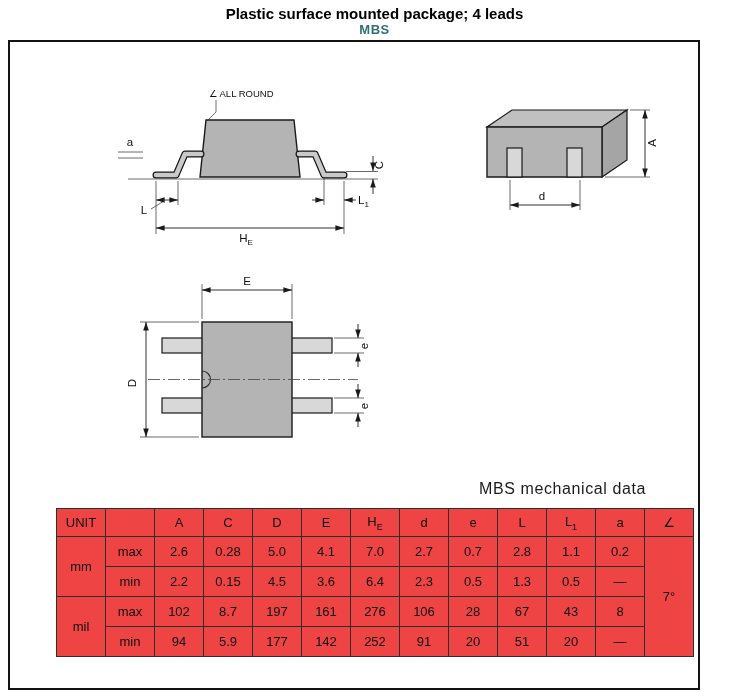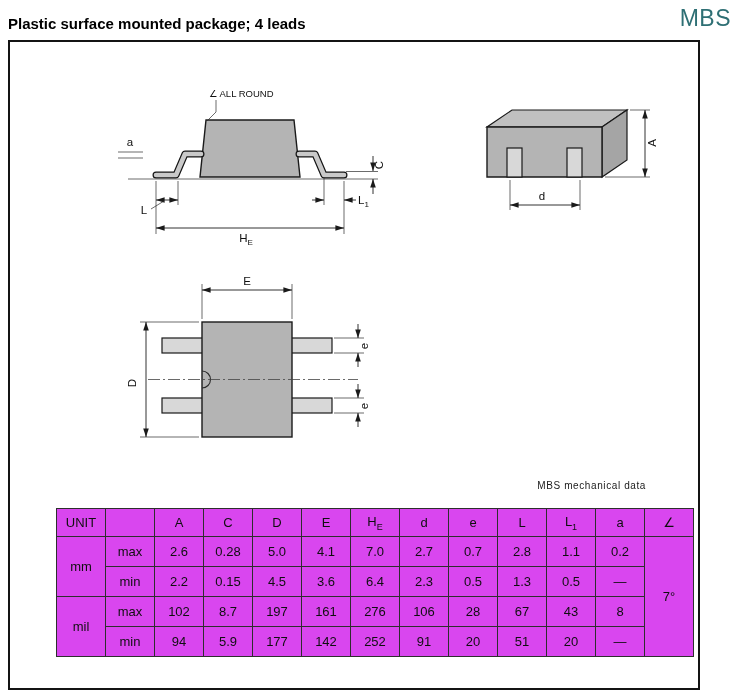--- a/index.html
+++ b/index.html
@@ -5,25 +5,25 @@
   * { margin:0; padding:0; box-sizing:border-box; }
   html,body { background:#ffffff; }
   body {
     width:745px; height:698px;
     font-family:"Liberation Sans", sans-serif;
     position:relative;
   }
   .page { position:relative; width:745px; height:698px; background:#fff; overflow:hidden; }
 
   .header {
-    position:absolute; top:5px; left:8px; right:14px;
-    display:flex; justify-content:space-between; align-items:flex-end;
+    position:absolute; top:5px; left:8px; right:4px;
+    display:flex; justify-content:space-between; align-items:center;flex-direction:column;
   }
   .doc-title { font-size:15px; font-weight:bold; color:#000; }
-  .pkg-code  { font-size:23px; font-weight:normal; color:#2e6f74; letter-spacing:0.5px; }
+  .pkg-code  { font-size:13px; font-weight:bold; color:#2e6f74; letter-spacing:0.5px; }
 
   .frame {
     position:absolute; left:8px; top:40px;
     width:692px; height:650px;
     border:2px solid #141414; background:#fff;
   }
 
   .drawings { position:absolute; left:0; top:0; }
 
   
@@ -34,34 +34,34 @@
   .ext  { stroke:#2c2c2c; stroke-width:0.7; fill:none; }
   .centerline { stroke:#444; stroke-width:0.8; stroke-dasharray:12 3 2 3; }
   .lead-outer { stroke:#141414; stroke-width:7;   fill:none; stroke-linejoin:round; stroke-linecap:round; }
   .lead-inner { stroke:#c9c9c9; stroke-width:4.6; fill:none; stroke-linejoin:round; stroke-linecap:round; }
   .lbl    { font-size:11.5px; fill:#101010; font-family:"Liberation Sans", sans-serif; }
   .lbl-sm { font-size:9.5px;  fill:#101010; font-family:"Liberation Sans", sans-serif; }
   .subtxt { font-size:8px; }
 
   .table-title {
     position:absolute; top:438px; right:52px;
-    font-size:10px; color:#1b1b1b; letter-spacing:0.6px;
+    font-size:16px; color:#1b1b1b; letter-spacing:0.6px;
   }
 
   table.mech {
     position:absolute; top:466px; left:46px;
     border-collapse:collapse; table-layout:fixed;
   }
   .mech col { width:49px; }
   .mech th, .mech td {
     border:1px solid #2e2e2e;
     text-align:center; vertical-align:middle;
     font-size:13px; font-weight:normal; color:#0f0f0f;
     padding:0; height:30px;
-    background:#d946ef;
+    background:#ef4444;
   }
   .mech th { height:28px; }
   .mech sub { font-size:9px; }
 </style>
 </head>
 <body>
 
 <div class="page">
 
   <div class="header">

